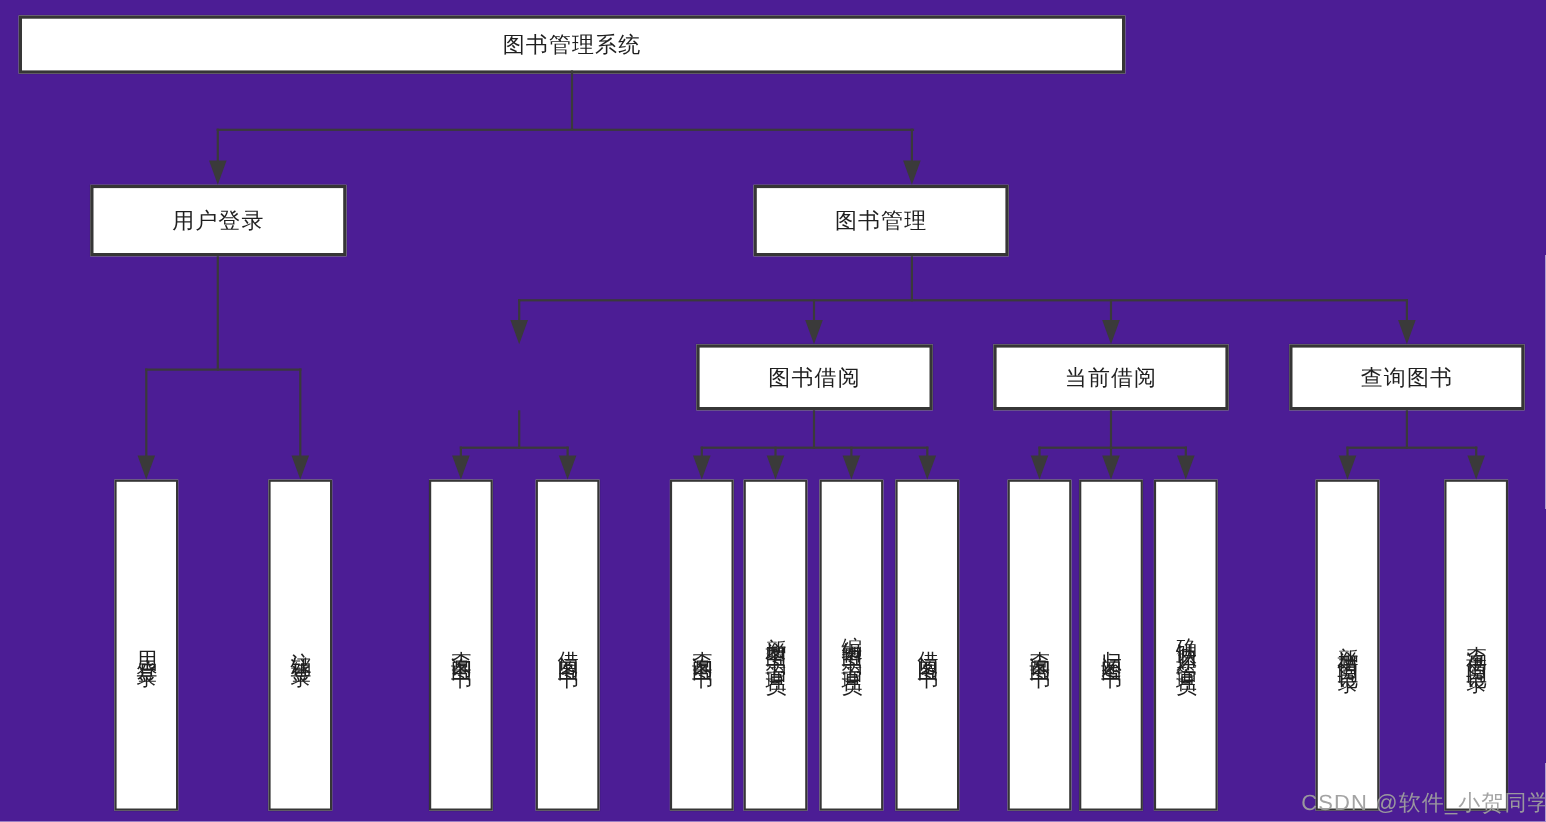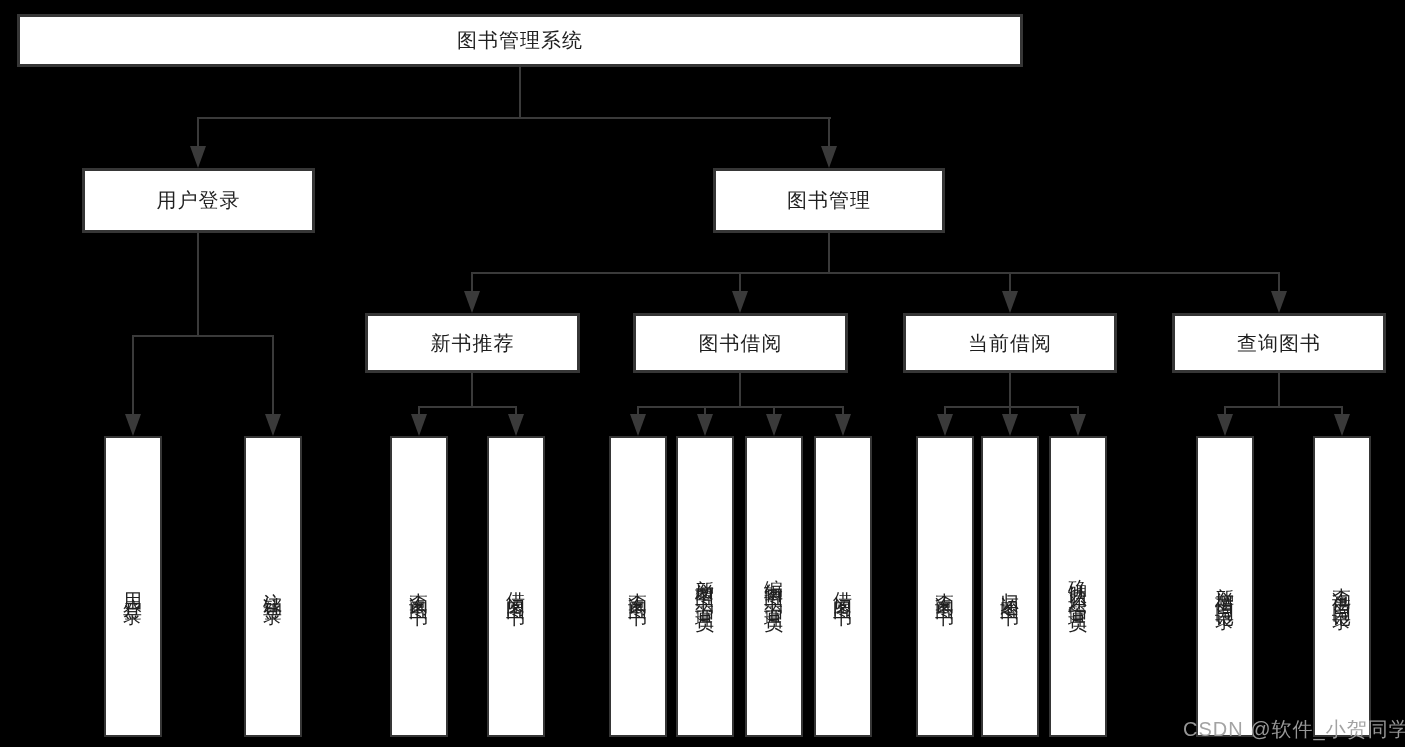--- a/index.html
+++ b/index.html
@@ -5,21 +5,21 @@
   :root{
     --line:#3a3a3a;
     --border:#363636;
     --text:#1f1f1f;
   }
   html,body{margin:0;padding:0;background:#ffffff;}
   body{font-family:"Liberation Sans","DejaVu Sans",sans-serif;}
   #stage{
     position:relative;
     width:1405px;height:747px;
-    background:#000000;
+    background:#4c1d95;
     overflow:hidden;
     text-decoration:underline;
   }
   .hbox{
     position:absolute;
     box-sizing:border-box;
     border:3px solid var(--border);
     background:#ffffff;
     display:flex;align-items:center;justify-content:center;
     font-size:20px;color:var(--text);
@@ -61,23 +61,22 @@
   }
 </style>
 </head>
 <body>
 
 <div id="stage">
 
   <div class="hbox" style="left:17px;top:14px;width:1006px;height:53px;">图书管理系统</div>
 
   <div class="hbox" style="left:82px;top:168px;width:233px;height:65px;">用户登录</div>
-  <div class="hbox" style="left:713px;top:168px;width:232px;height:65px;">图书管理</div>
+  <div class="hbox" style="left:685px;top:168px;width:232px;height:65px;">图书管理</div>
 
-  <div class="hbox" style="left:365px;top:313px;width:215px;height:60px;">新书推荐</div>
   <div class="hbox" style="left:633px;top:313px;width:215px;height:60px;">图书借阅</div>
   <div class="hbox" style="left:903px;top:313px;width:214px;height:60px;">当前借阅</div>
   <div class="hbox" style="left:1172px;top:313px;width:214px;height:60px;">查询图书</div>
 
   <div class="vbox" style="left:104px;top:436px;width:58px;height:301px;">用户登录</div>
   <div class="vbox" style="left:244px;top:436px;width:58px;height:301px;">注销登录</div>
 
   <div class="vbox" style="left:390px;top:436px;width:58px;height:301px;">查询图书</div>
   <div class="vbox" style="left:487px;top:436px;width:58px;height:301px;">借阅图书</div>
 

